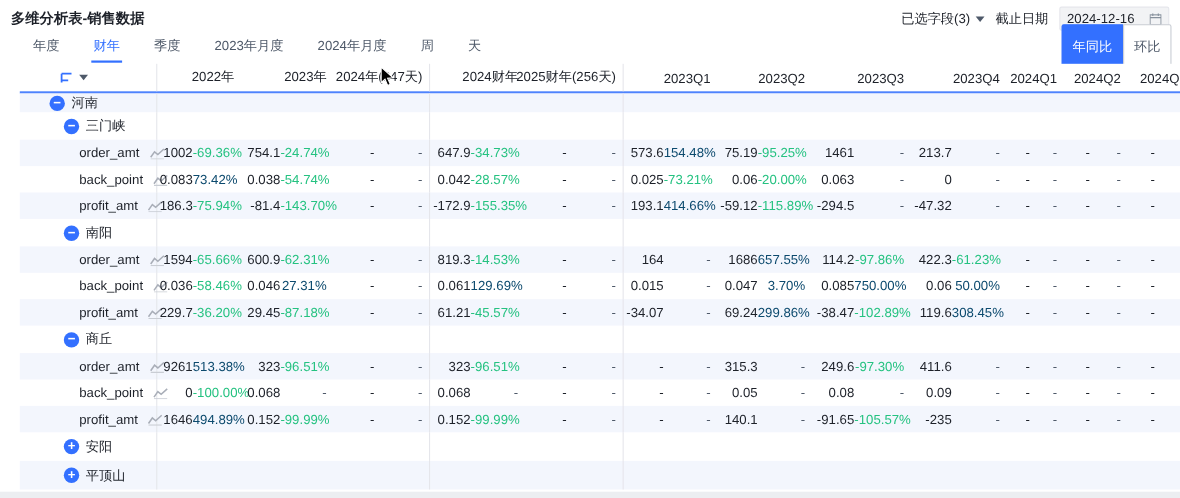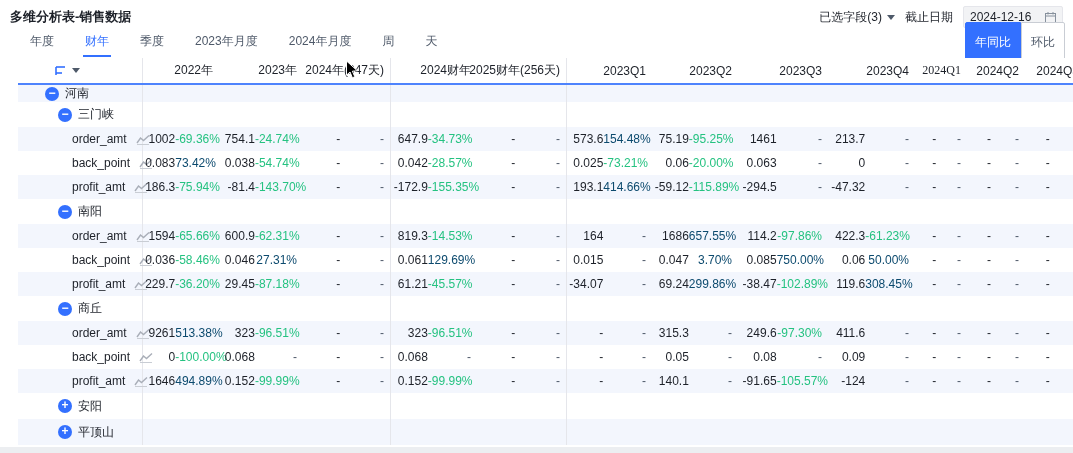--- a/index.html
+++ b/index.html
@@ -105,21 +105,21 @@
       </div>
       <div class="hcell" style="width: 76px; flex: 0 0 76px;">2022年</div>
       <div class="hcell" style="width: 84px; flex: 0 0 84px;">2023年</div>
       <div class="hcell gend" style="width: 88px; flex: 0 0 88px;">2024年(347天)</div>
       <div class="hcell" style="width: 86px; flex: 0 0 86px;">2024财年</div>
       <div class="hcell gend" style="width: 90px; flex: 0 0 90px;">2025财年(256天)</div>
       <div class="hcell" style="width: 85px; flex: 0 0 85px;">2023Q1</div>
       <div class="hcell" style="width: 86px; flex: 0 0 86px;">2023Q2</div>
       <div class="hcell" style="width: 90px; flex: 0 0 90px;">2023Q3</div>
       <div class="hcell" style="width: 87px; flex: 0 0 87px;">2023Q4</div>
-      <div class="hcell" style="width: 52px; flex: 0 0 52px; font-family: Liberation Serif, serif;">2024Q1</div>
+      <div class="hcell" style="width: 52px; flex: 0 0 52px;">2024Q1</div>
       <div class="hcell" style="width: 58px; flex: 0 0 58px;">2024Q2</div>
       <div class="hcell" style="width: 60px; flex: 0 0 60px;">2024Q3</div>
     </div>
   <div id="tbody">
       <div class="trow shade" style="height: 17px;">
         <div class="lcell gend" style="width: 125px; flex: 0 0 125px; padding-left: 27px;">
           <span class="exp">−</span>
           <span>河南</span>
         </div>
         <div class="cell" style="width: 76px; flex: 0 0 76px;"></div>
@@ -697,21 +697,21 @@
         </div>
         <div class="cell" style="width: 86px; flex: 0 0 86px;">
           <span class="v">140.1</span>
           <span class="g dash">-</span>
         </div>
         <div class="cell" style="width: 90px; flex: 0 0 90px;">
           <span class="v">-91.65</span>
           <span class="g down">-105.57%</span>
         </div>
         <div class="cell" style="width: 87px; flex: 0 0 87px;">
-          <span class="v">-124</span>
+          <span class="v">-235</span>
           <span class="g dash">-</span>
         </div>
         <div class="cell" style="width: 52px; flex: 0 0 52px;">
           <span class="v dash">-</span>
           <span class="g dash">-</span>
         </div>
         <div class="cell" style="width: 58px; flex: 0 0 58px;">
           <span class="v dash">-</span>
           <span class="g dash">-</span>
         </div>

